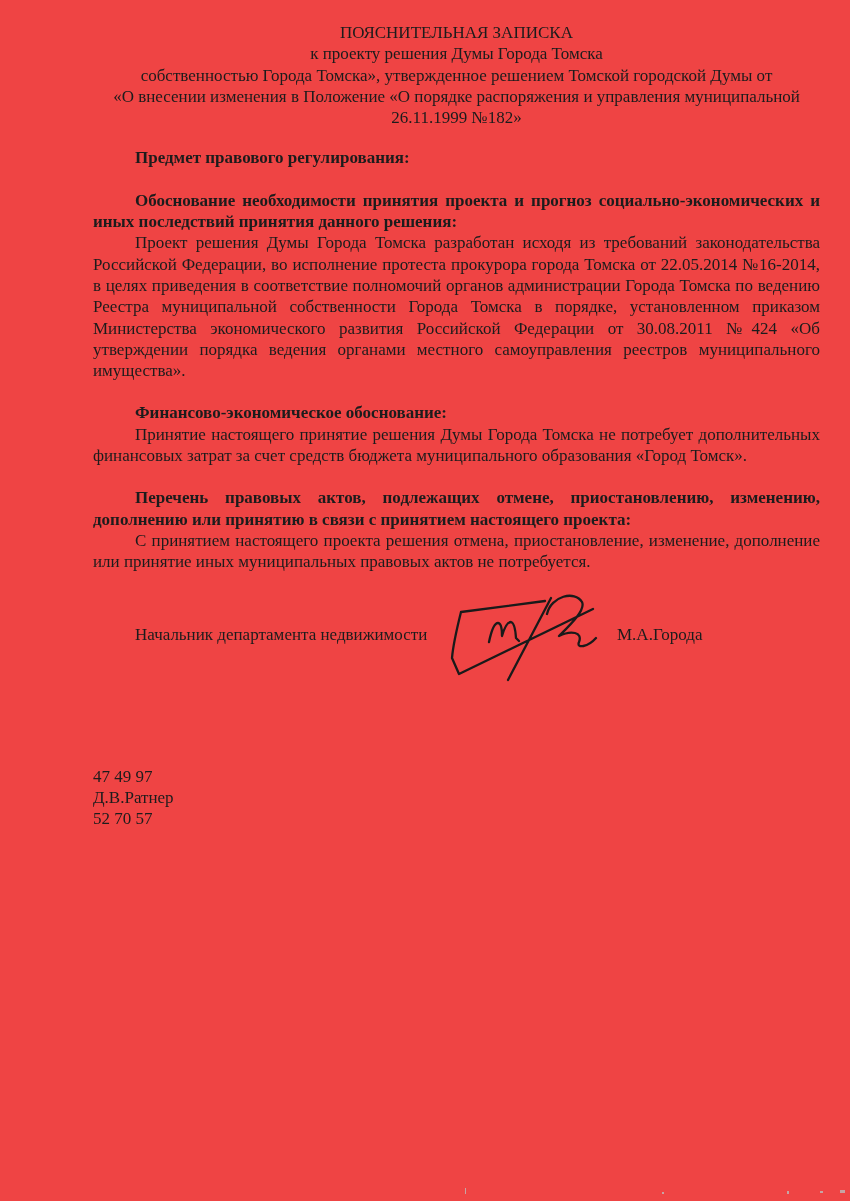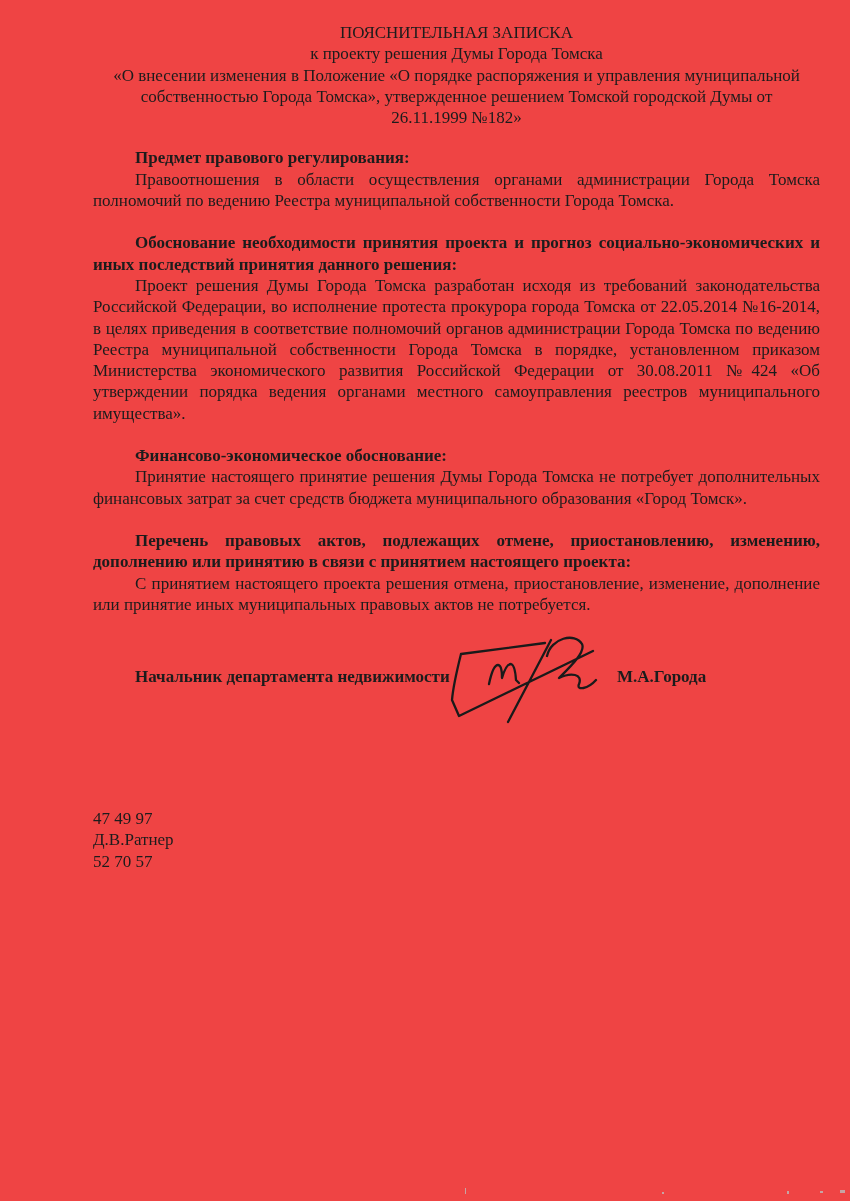--- a/index.html
+++ b/index.html
@@ -32,21 +32,20 @@
     text-indent: 42px;
   }
   .section-paragraph {
     text-align: justify;
     text-indent: 42px;
   }
   .signature-row {
     position: relative;
     height: 96px;
     margin-top: 21px;
-    font-weight: bold;
   }
   .sig-label { position: absolute; left: 42px; top: 30px; white-space: nowrap; }
   .sig-name  { position: absolute; left: 524px; top: 30px; white-space: nowrap; }
   .sig-glyph { position: absolute; left: 352px; top: -4px; width: 165px; height: 95px; }
   .contacts-block { margin-top: 76px; }
   .contact-line { white-space: nowrap; }
   .scan-mark { position: absolute; background: #bdbdbd; opacity: 0.8; }
   .m1 { left: 465px; top: 1188px; width: 1px; height: 6px; }
   .m2 { left: 662px; top: 1192px; width: 2px; height: 2px; }
   .m3 { left: 787px; top: 1191px; width: 2px; height: 3px; }
@@ -55,28 +54,27 @@
 </style>
 </head>
 <body>
 
 <div class="page">
   <div class="content">
 
     <div class="title-block">
       <div class="title-line">ПОЯСНИТЕЛЬНАЯ ЗАПИСКА</div>
       <div class="title-line">к проекту решения Думы Города Томска</div>
+      <div class="title-line">собственностью Города Томска», утвержденное решением Томской городской Думы от</div>
       <div class="title-line">«О внесении изменения в Положение «О порядке распоряжения и управления муниципальной</div>
-      <div class="title-line">собственностью Города Томска», утвержденное решением Томской городской Думы от</div>
       <div class="title-line">26.11.1999 №182»</div>
     </div>
 
     <div class="doc-section">
       <p class="section-heading">Предмет правового регулирования:</p>
-      <p class="section-paragraph">Правоотношения в области осуществления органами администрации Города Томска полномочий по ведению Реестра муниципальной собственности Города Томска.</p>
     </div>
 
     <div class="doc-section">
       <p class="section-heading">Обоснование необходимости принятия проекта и прогноз социально-экономических и иных последствий принятия данного решения:</p>
       <p class="section-paragraph">Проект решения Думы Города Томска разработан исходя из требований законодательства Российской Федерации, во исполнение протеста прокурора города Томска от 22.05.2014 №16-2014, в целях приведения в соответствие полномочий органов администрации Города Томска по ведению Реестра муниципальной собственности Города Томска в порядке, установленном приказом Министерства экономического развития Российской Федерации от 30.08.2011 №424 «Об утверждении порядка ведения органами местного самоуправления реестров муниципального имущества».</p>
     </div>
 
     <div class="doc-section">
       <p class="section-heading">Финансово-экономическое обоснование:</p>
       <p class="section-paragraph">Принятие настоящего принятие решения Думы Города Томска не потребует дополнительных финансовых затрат за счет средств бюджета муниципального образования «Город Томск».</p>

